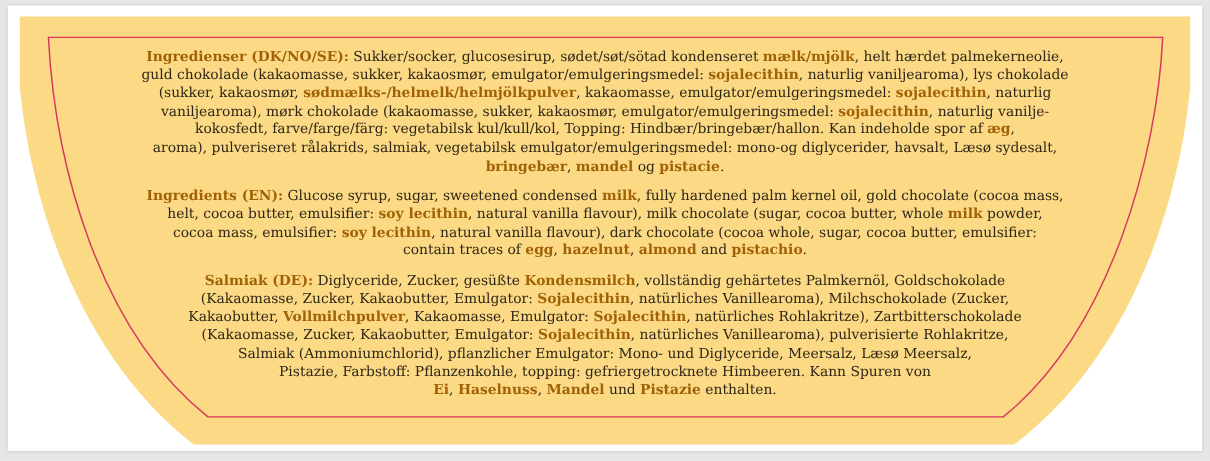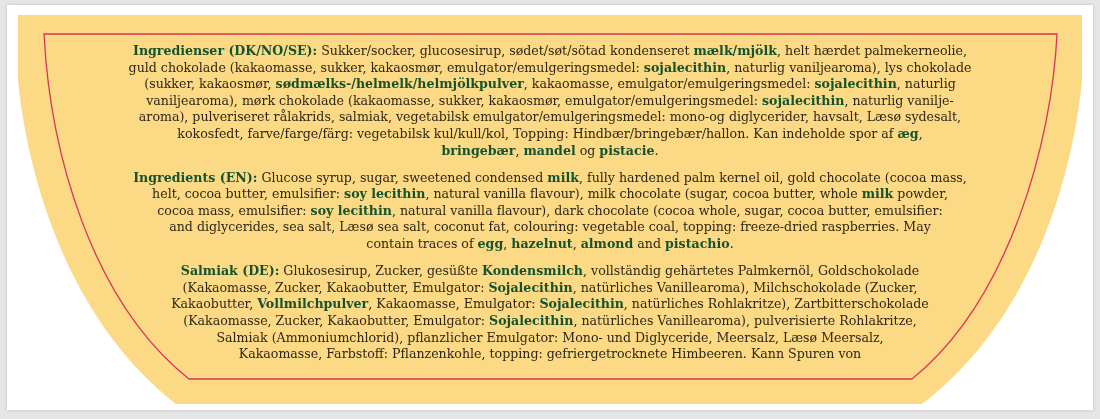--- a/index.html
+++ b/index.html
@@ -16,51 +16,51 @@
   }
   .label-svg { position: absolute; left: 0; top: 0; }
   .text-area {
     position: absolute; left: 62px; top: 43px; width: 976px;
     color: #2f2616;
     font-size: 12.6px;
     line-height: 16.6px;
     text-align: center;
   }
   .para { margin: 0 0 10.5px 0; }
-  .para b { font-weight: bold; color: #14532d; }
+  .para b { font-weight: bold; color: #a16207; }
   .lines span.line { display: block; white-space: nowrap; }
 </style>
 </head>
 <body>
 
 <div class="card"></div>
 
 <svg class="label-svg" width="1100" height="419" viewBox="0 0 1100 419">
   <path d="M18 15 L1082 15 L1082 80 C1070 200 1020 330 922 404 L176 404 C80 330 30 200 18 80 Z" fill="#fbd985"></path>
   <path d="M44 34 L1057 34 C1052 140 1010 300 912 379 L189 379 C90 300 50 150 44 34 Z" fill="none" stroke="#d8355c" stroke-width="1.3"></path>
 </svg>
 
 <div class="text-area">
   <div class="para lines">
       <span class="line"><b>Ingredienser (DK/NO/SE):</b><span> Sukker/socker, glucosesirup, sødet/søt/sötad kondenseret </span><b>mælk/mjölk</b><span>, helt hærdet palmekerneolie,</span></span>
       <span class="line"><span>guld chokolade (kakaomasse, sukker, kakaosmør, emulgator/emulgeringsmedel: </span><b>sojalecithin</b><span>, naturlig vaniljearoma), lys chokolade</span></span>
       <span class="line"><span>(sukker, kakaosmør, </span><b>sødmælks-/helmelk/helmjölkpulver</b><span>, kakaomasse, emulgator/emulgeringsmedel: </span><b>sojalecithin</b><span>, naturlig</span></span>
       <span class="line"><span>vaniljearoma), mørk chokolade (kakaomasse, sukker, kakaosmør, emulgator/emulgeringsmedel: </span><b>sojalecithin</b><span>, naturlig vanilje-</span></span>
+      <span class="line"><span>kokosfedt, farve/farge/färg: vegetabilsk kul/kull/kol, Topping: Hindbær/bringebær/hallon. Kan indeholde spor af </span><b>æg</b><span>,</span></span>
       <span class="line"><span>aroma), pulveriseret rålakrids, salmiak, vegetabilsk emulgator/emulgeringsmedel: mono-og diglycerider, havsalt, Læsø sydesalt,</span></span>
-      <span class="line"><span>kokosfedt, farve/farge/färg: vegetabilsk kul/kull/kol, Topping: Hindbær/bringebær/hallon. Kan indeholde spor af </span><b>æg</b><span>,</span></span>
       <span class="line"><b>bringebær</b><span>, </span><b>mandel</b><span> og </span><b>pistacie</b><span>.</span></span>
     </div>
   <div class="para lines">
       <span class="line"><b>Ingredients (EN):</b><span> Glucose syrup, sugar, sweetened condensed </span><b>milk</b><span>, fully hardened palm kernel oil, gold chocolate (cocoa mass,</span></span>
       <span class="line"><span>helt, cocoa butter, emulsifier: </span><b>soy lecithin</b><span>, natural vanilla flavour), milk chocolate (sugar, cocoa butter, whole </span><b>milk</b><span> powder,</span></span>
       <span class="line"><span>cocoa mass, emulsifier: </span><b>soy lecithin</b><span>, natural vanilla flavour), dark chocolate (cocoa whole, sugar, cocoa butter, emulsifier:</span></span>
-      <span class="line"><span>and diglycerides, sea salt, Læsø sea salt, coconut fat, colouring: vegetable coal, topping: freeze-dried raspberries. May</span></span>
       <span class="line"><span>contain traces of </span><b>egg</b><span>, </span><b>hazelnut</b><span>, </span><b>almond</b><span> and </span><b>pistachio</b><span>.</span></span>
     </div>
   <div class="para lines">
-      <span class="line"><b>Salmiak (DE):</b><span> Glukosesirup, Zucker, gesüßte </span><b>Kondensmilch</b><span>, vollständig gehärtetes Palmkernöl, Goldschokolade</span></span>
+      <span class="line"><b>Salmiak (DE):</b><span> Diglyceride, Zucker, gesüßte </span><b>Kondensmilch</b><span>, vollständig gehärtetes Palmkernöl, Goldschokolade</span></span>
       <span class="line"><span>(Kakaomasse, Zucker, Kakaobutter, Emulgator: </span><b>Sojalecithin</b><span>, natürliches Vanillearoma), Milchschokolade (Zucker,</span></span>
       <span class="line"><span>Kakaobutter, </span><b>Vollmilchpulver</b><span>, Kakaomasse, Emulgator: </span><b>Sojalecithin</b><span>, natürliches Rohlakritze), Zartbitterschokolade</span></span>
       <span class="line"><span>(Kakaomasse, Zucker, Kakaobutter, Emulgator: </span><b>Sojalecithin</b><span>, natürliches Vanillearoma), pulverisierte Rohlakritze,</span></span>
       <span class="line"><span>Salmiak (Ammoniumchlorid), pflanzlicher Emulgator: Mono- und Diglyceride, Meersalz, Læsø Meersalz,</span></span>
-      <span class="line"><span>Kakaomasse, Farbstoff: Pflanzenkohle, topping: gefriergetrocknete Himbeeren. Kann Spuren von</span></span>
+      <span class="line"><span>Pistazie, Farbstoff: Pflanzenkohle, topping: gefriergetrocknete Himbeeren. Kann Spuren von</span></span>
+      <span class="line"><b>Ei</b><span>, </span><b>Haselnuss</b><span>, </span><b>Mandel</b><span> und </span><b>Pistazie</b><span> enthalten.</span></span>
     </div>
 </div>
 
 </body></html>

